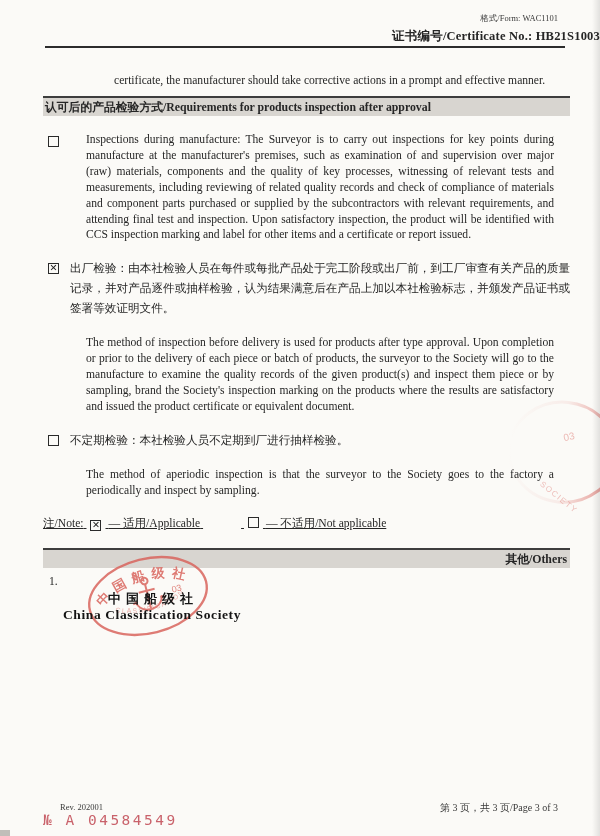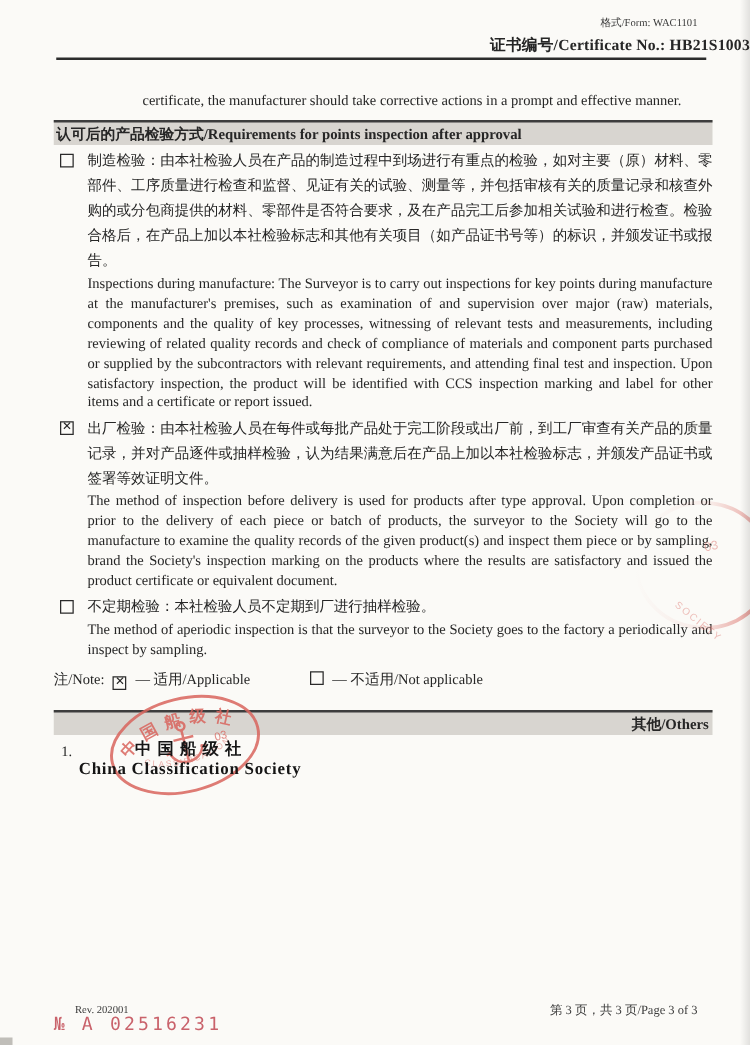--- a/index.html
+++ b/index.html
@@ -37,25 +37,25 @@
   .checkbox{
     position:absolute;left:5px;top:4px;width:9px;height:9px;
     border:1.3px solid #2a2a2a;display:inline-block;text-align:center;
   }
   .checkbox .mark{display:block;font-size:9.5px;line-height:8px;font-weight:bold;color:#1d1d1d;
     font-family:"DejaVu Sans", sans-serif;}
   .cb-inline{position:static;display:inline-block;vertical-align:-1px;margin:0 4px;}
   .zh{margin:0;font-size:11.6px;line-height:20px;text-align:justify;}
   .zh1{min-height:80px;}
   .zh2{min-height:60px;}
-  .en{margin:0;font-size:11.6px;line-height:15.9px;text-align:justify;}
+  .en{margin:16px;font-size:11.6px;line-height:15.9px;text-align:justify;}
   .en1{min-height:95px;}
   .en2{min-height:79px;}
   .en3{min-height:31px;}
-  .note-line{margin-top:7px;font-size:11.6px;line-height:18px;}
+  .note-line{margin-top:7px;font-size:11.6px;line-height:18px;text-decoration:underline;}
   .note-gap{display:inline-block;width:38px;}
   .others-band{margin-top:15px;text-align:right;}
   .num-item{position:relative;padding-left:27px;margin-top:4px;}
   .item-no{position:absolute;left:6px;top:0;font-size:11.6px;line-height:20px;}
 
   
   .stamp-wrap{position:absolute;left:80px;top:551px;width:136px;height:90px;
     transform:rotate(-14deg);opacity:.85;}
   .stamp-svg{width:136px;height:90px;}
   .stamp-name-zh{position:absolute;left:108px;top:590px;font-size:13px;font-weight:bold;
@@ -79,27 +79,26 @@
 <div class="page">
 
   <div class="form-label">格式/Form: WAC1101</div>
   <div class="cert-title">证书编号/Certificate No.: HB21S1003</div>
   <div class="head-rule"></div>
 
   <p class="intro">certificate, the manufacturer should take corrective actions in a prompt and effective manner.</p>
 
   <div class="column">
 
-    <div class="band">认可后的产品检验方式/Requirements for points inspection after approval</div>
+    <div class="band">认可后的产品检验方式/Requirements for products inspection after approval</div>
 
     <div class="item">
       <span class="checkbox">
           <span class="mark"></span>
         </span>
-      <p class="zh zh1">制造检验：由本社检验人员在产品的制造过程中到场进行有重点的检验，如对主要（原）材料、零部件、工序质量进行检查和监督、见证有关的试验、测量等，并包括审核有关的质量记录和核查外购的或分包商提供的材料、零部件是否符合要求，及在产品完工后参加相关试验和进行检查。检验合格后，在产品上加以本社检验标志和其他有关项目（如产品证书号等）的标识，并颁发证书或报告。</p>
       <p class="en en1">Inspections during manufacture: The Surveyor is to carry out inspections for key points during manufacture at the manufacturer's premises, such as examination of and supervision over major (raw) materials, components and the quality of key processes, witnessing of relevant tests and measurements, including reviewing of related quality records and check of compliance of materials and component parts purchased or supplied by the subcontractors with relevant requirements, and attending final test and inspection. Upon satisfactory inspection, the product will be identified with CCS inspection marking and label for other items and a certificate or report issued.</p>
     </div>
 
     <div class="item">
       <span class="checkbox">
           <span class="mark">✕</span>
         </span>
       <p class="zh zh2">出厂检验：由本社检验人员在每件或每批产品处于完工阶段或出厂前，到工厂审查有关产品的质量记录，并对产品逐件或抽样检验，认为结果满意后在产品上加以本社检验标志，并颁发产品证书或签署等效证明文件。</p>
       <p class="en en2">The method of inspection before delivery is used for products after type approval. Upon completion or prior to the delivery of each piece or batch of products, the surveyor to the Society will go to the manufacture to examine the quality records of the given product(s) and inspect them piece or by sampling, brand the Society's inspection marking on the products where the results are satisfactory and issued the product certificate or equivalent document.</p>
     </div>
@@ -160,17 +159,17 @@
         <stop offset="0.5" stop-color="#e0837d" stop-opacity="0.12"></stop>
         <stop offset="1" stop-color="#de7a74" stop-opacity="0.85"></stop>
       </linearGradient>
     </defs>
     <ellipse cx="58" cy="61" rx="54" ry="50" fill="none" stroke="url(#fadeStroke)" stroke-width="3"></ellipse>
     <text x="58" y="50" font-size="10" fill="#e0837d" opacity="0.55" transform="rotate(-18 58 50)" font-family="Liberation Sans, sans-serif">03</text>
     <text x="38" y="96" font-size="8" fill="#e0837d" opacity="0.5" letter-spacing="1.5" transform="rotate(33 38 96)" font-family="Liberation Sans, sans-serif">SOCIETY</text>
   </svg>
 
   <div class="footer-rev">Rev. 202001</div>
-  <div class="footer-serial">№ A 02516231</div>
+  <div class="footer-serial">№ A 04584549</div>
   <div class="footer-page">第 3 页，共 3 页/Page 3 of 3</div>
 
   <div class="corner-mark"></div>
 </div>
 
 </body></html>

